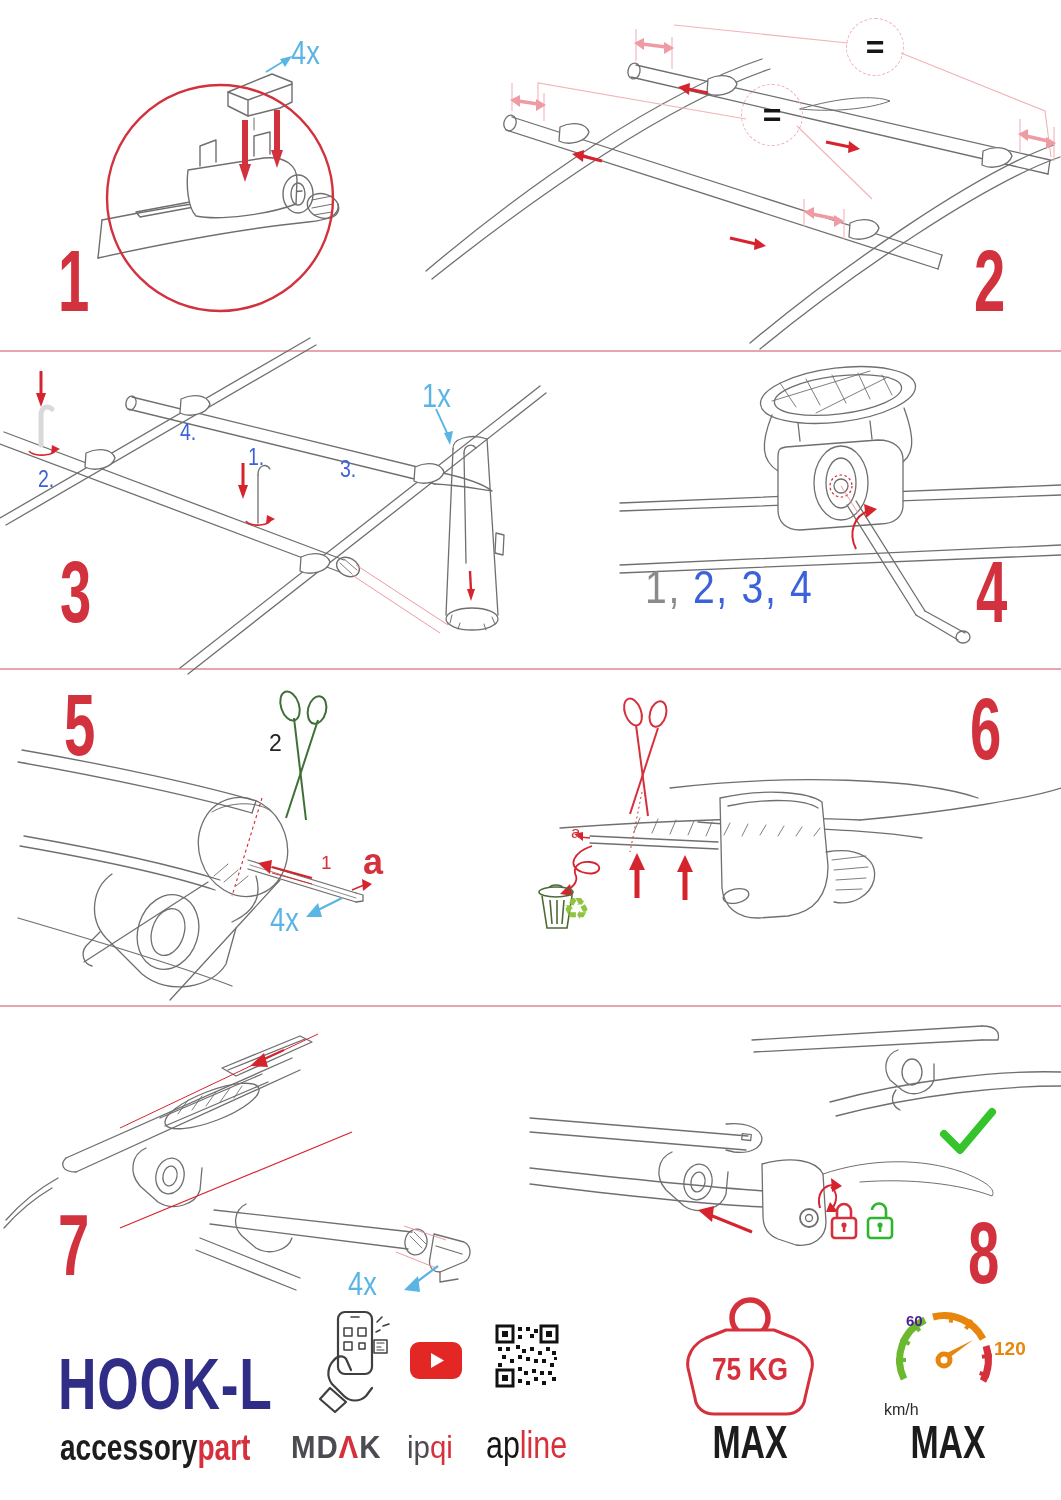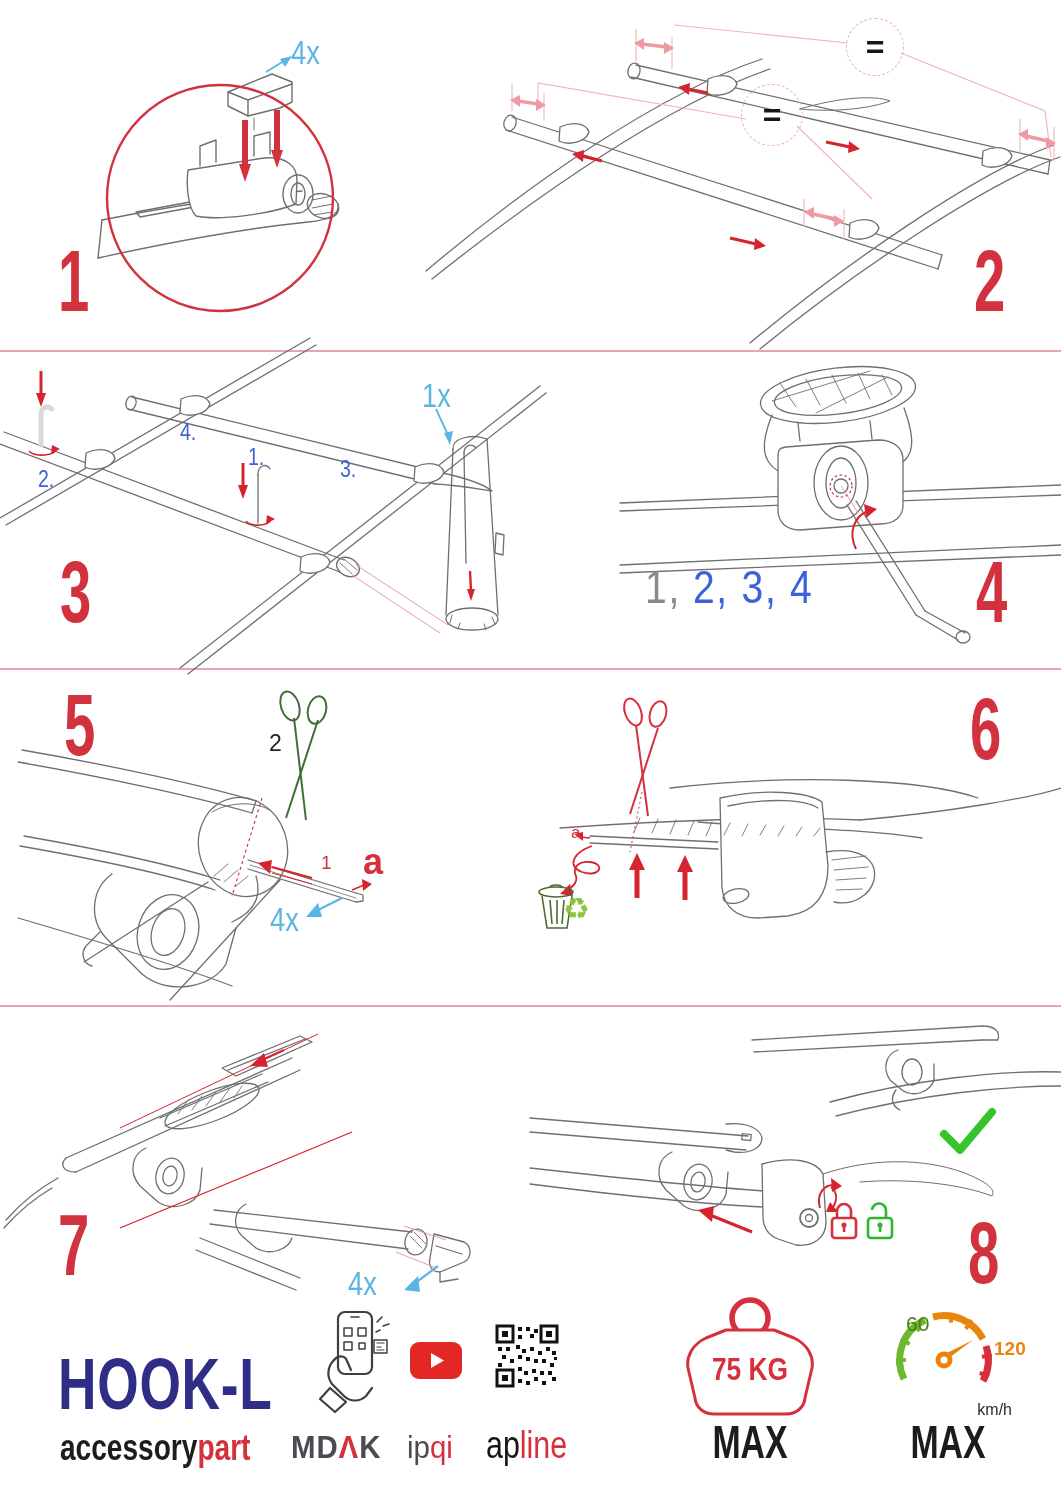--- a/index.html
+++ b/index.html
@@ -28,24 +28,24 @@
            transform:scaleX(0.74);transform-origin:left top;letter-spacing:1px;}
   .brandline{position:absolute;font-size:36px;font-weight:700;line-height:1;
              transform:scaleX(0.78);transform-origin:left top;letter-spacing:0px;}
   .brandline .b1{color:#1d1d1d;}
   .brandline .b2{color:#d6303c;}
   .logo{position:absolute;line-height:1;transform:scaleX(0.92);transform-origin:left top;}
   .logo .dark{color:#4b4b52;}
   .logo .red{color:#d6303c;}
   .maxlab{position:absolute;color:#1c1c1c;font-size:47px;font-weight:600;line-height:1;
           text-align:center;transform:scaleX(0.72);transform-origin:center top;}
-  .kmh{position:absolute;color:#2b2b2b;font-size:16px;line-height:1;text-align:right;}
+  .kmh{position:absolute;color:#2b2b2b;font-size:16px;line-height:1;text-align:left;}
   .kg{position:absolute;color:#d6303c;font-size:31px;font-weight:700;line-height:1;
       text-align:center;transform:scaleX(0.85);transform-origin:center top;}
-  .g60{position:absolute;color:#4d7c0f;font-size:21px;font-weight:400;line-height:1;}
+  .g60{position:absolute;color:#4c1d95;font-size:15px;font-weight:700;line-height:1;}
   .g120{position:absolute;color:#e8850c;font-size:19px;font-weight:700;line-height:1;}
 </style>
 </head>
 <body>
 
 <div class="page">
 
   <div class="divider" style="top:342px"></div>
   <div class="divider" style="top:660px"></div>
   <div class="divider" style="top:997px"></div>

